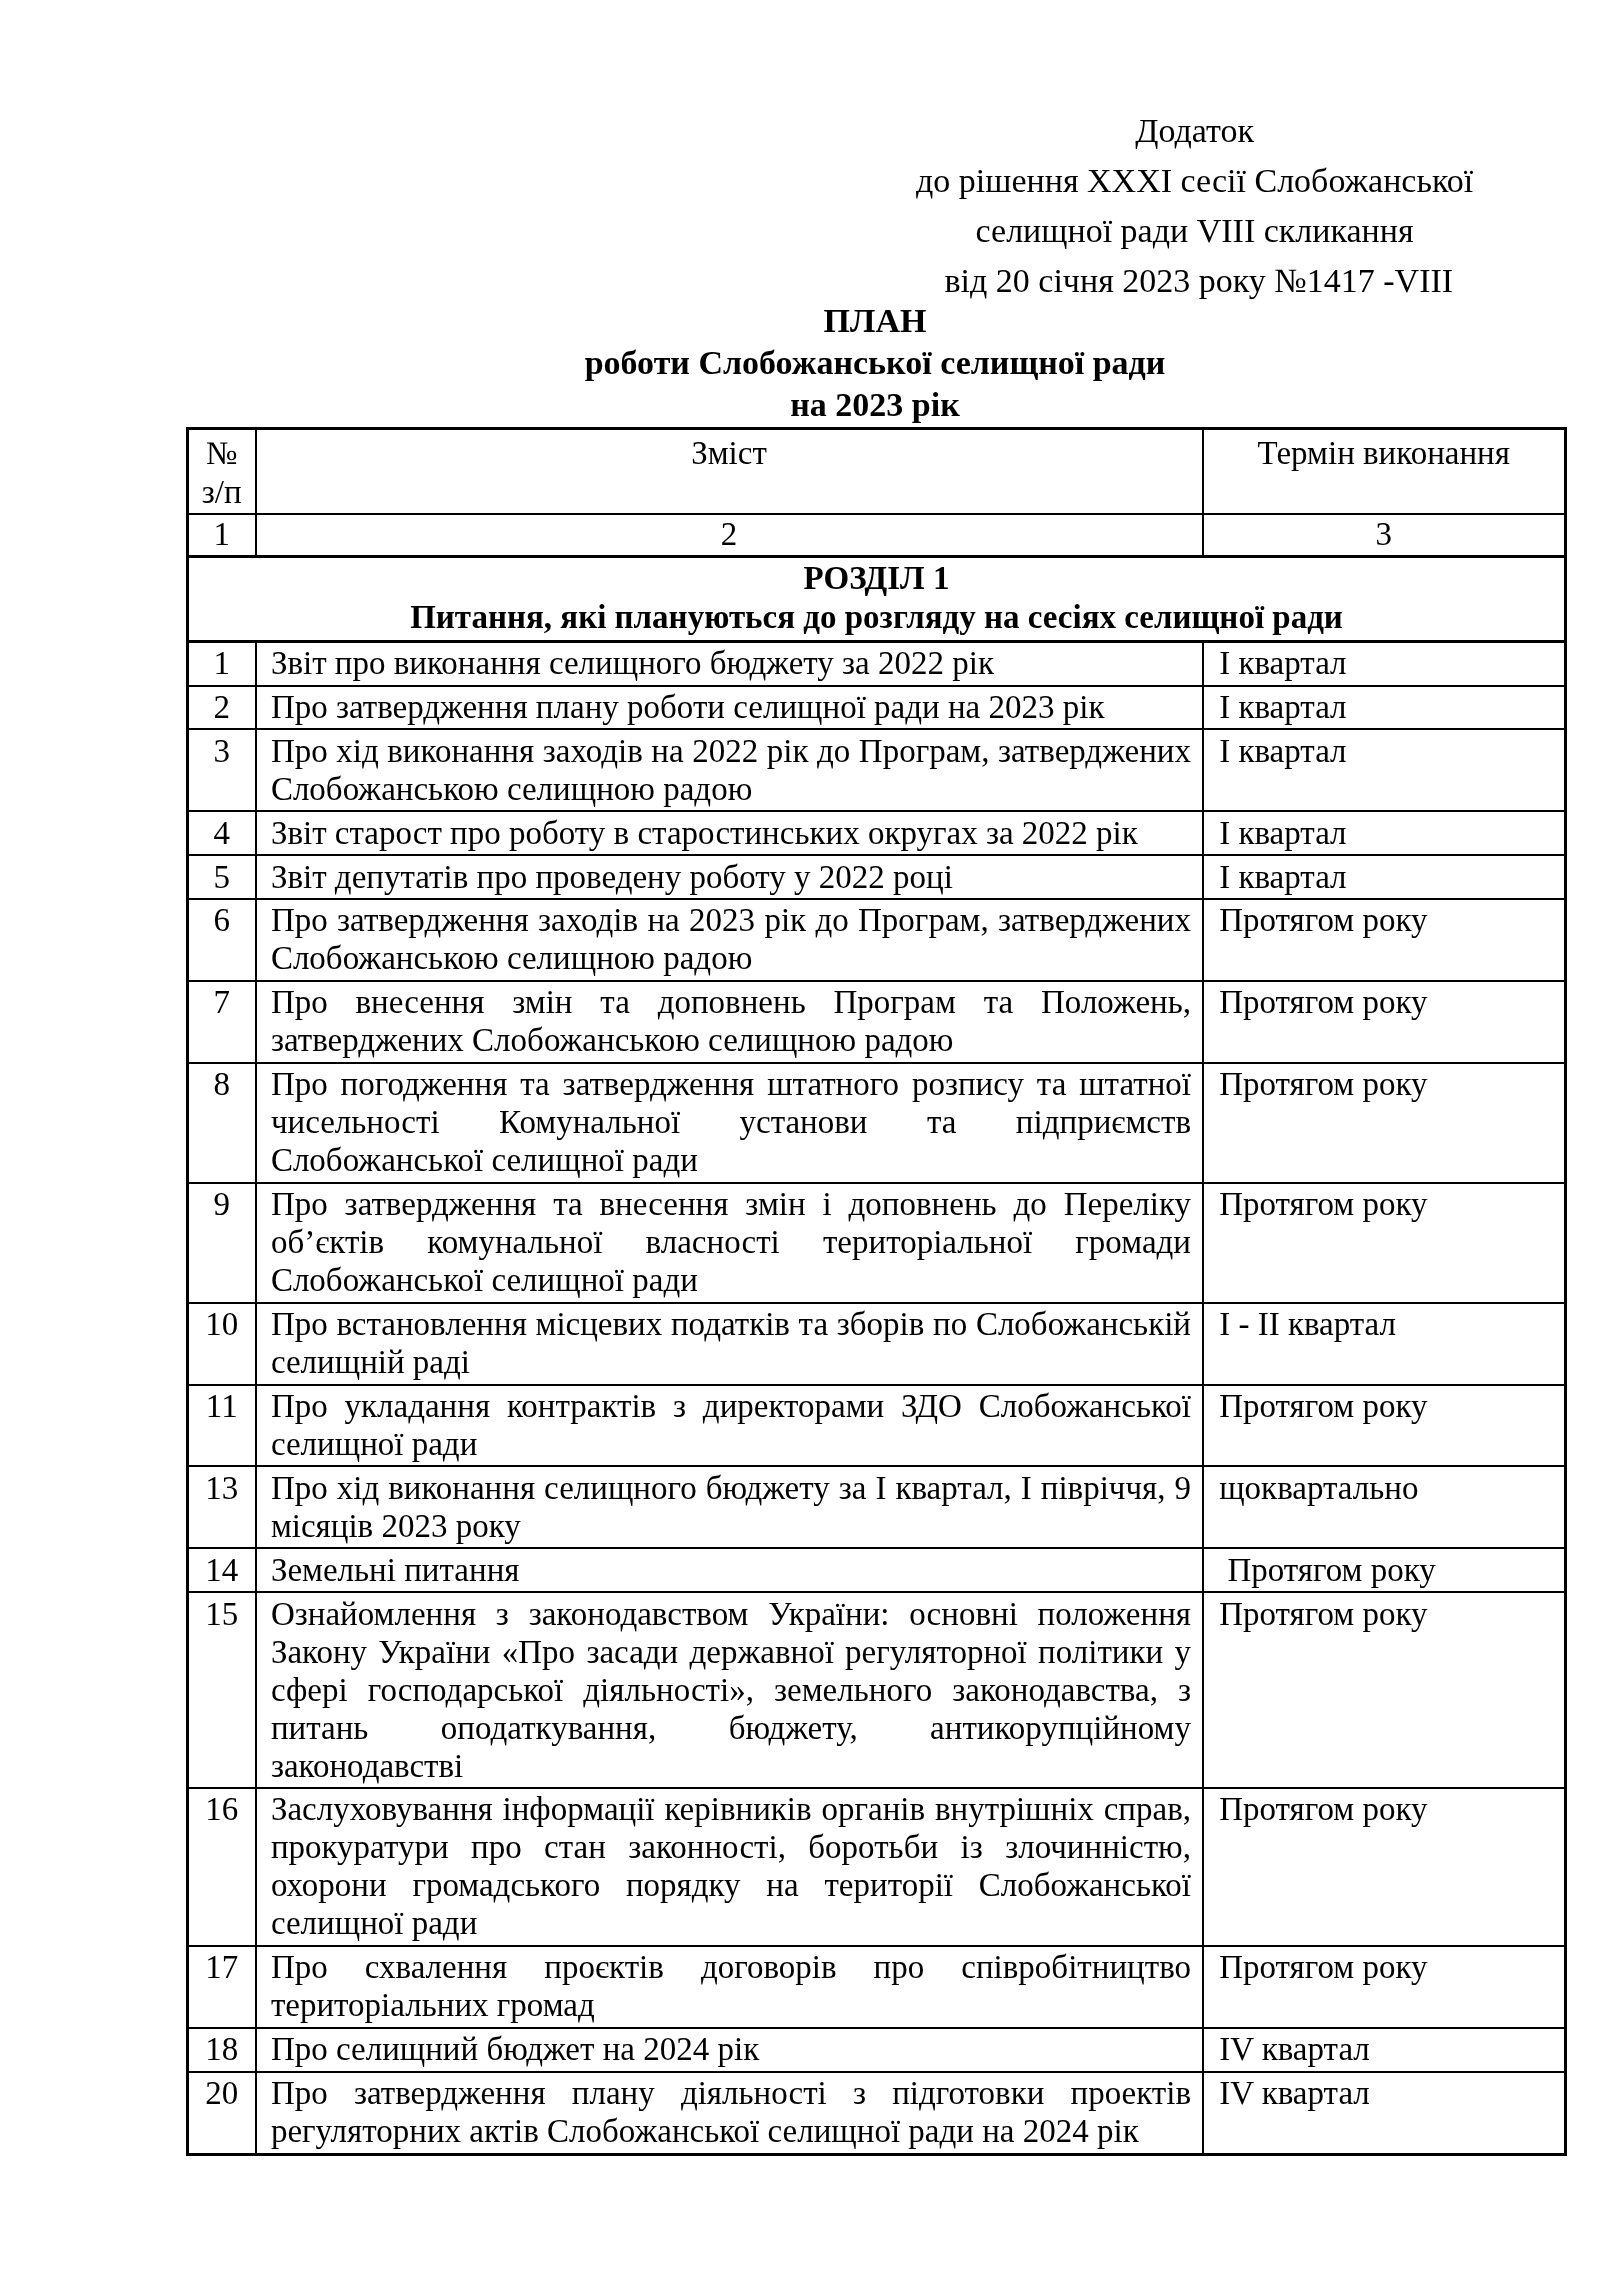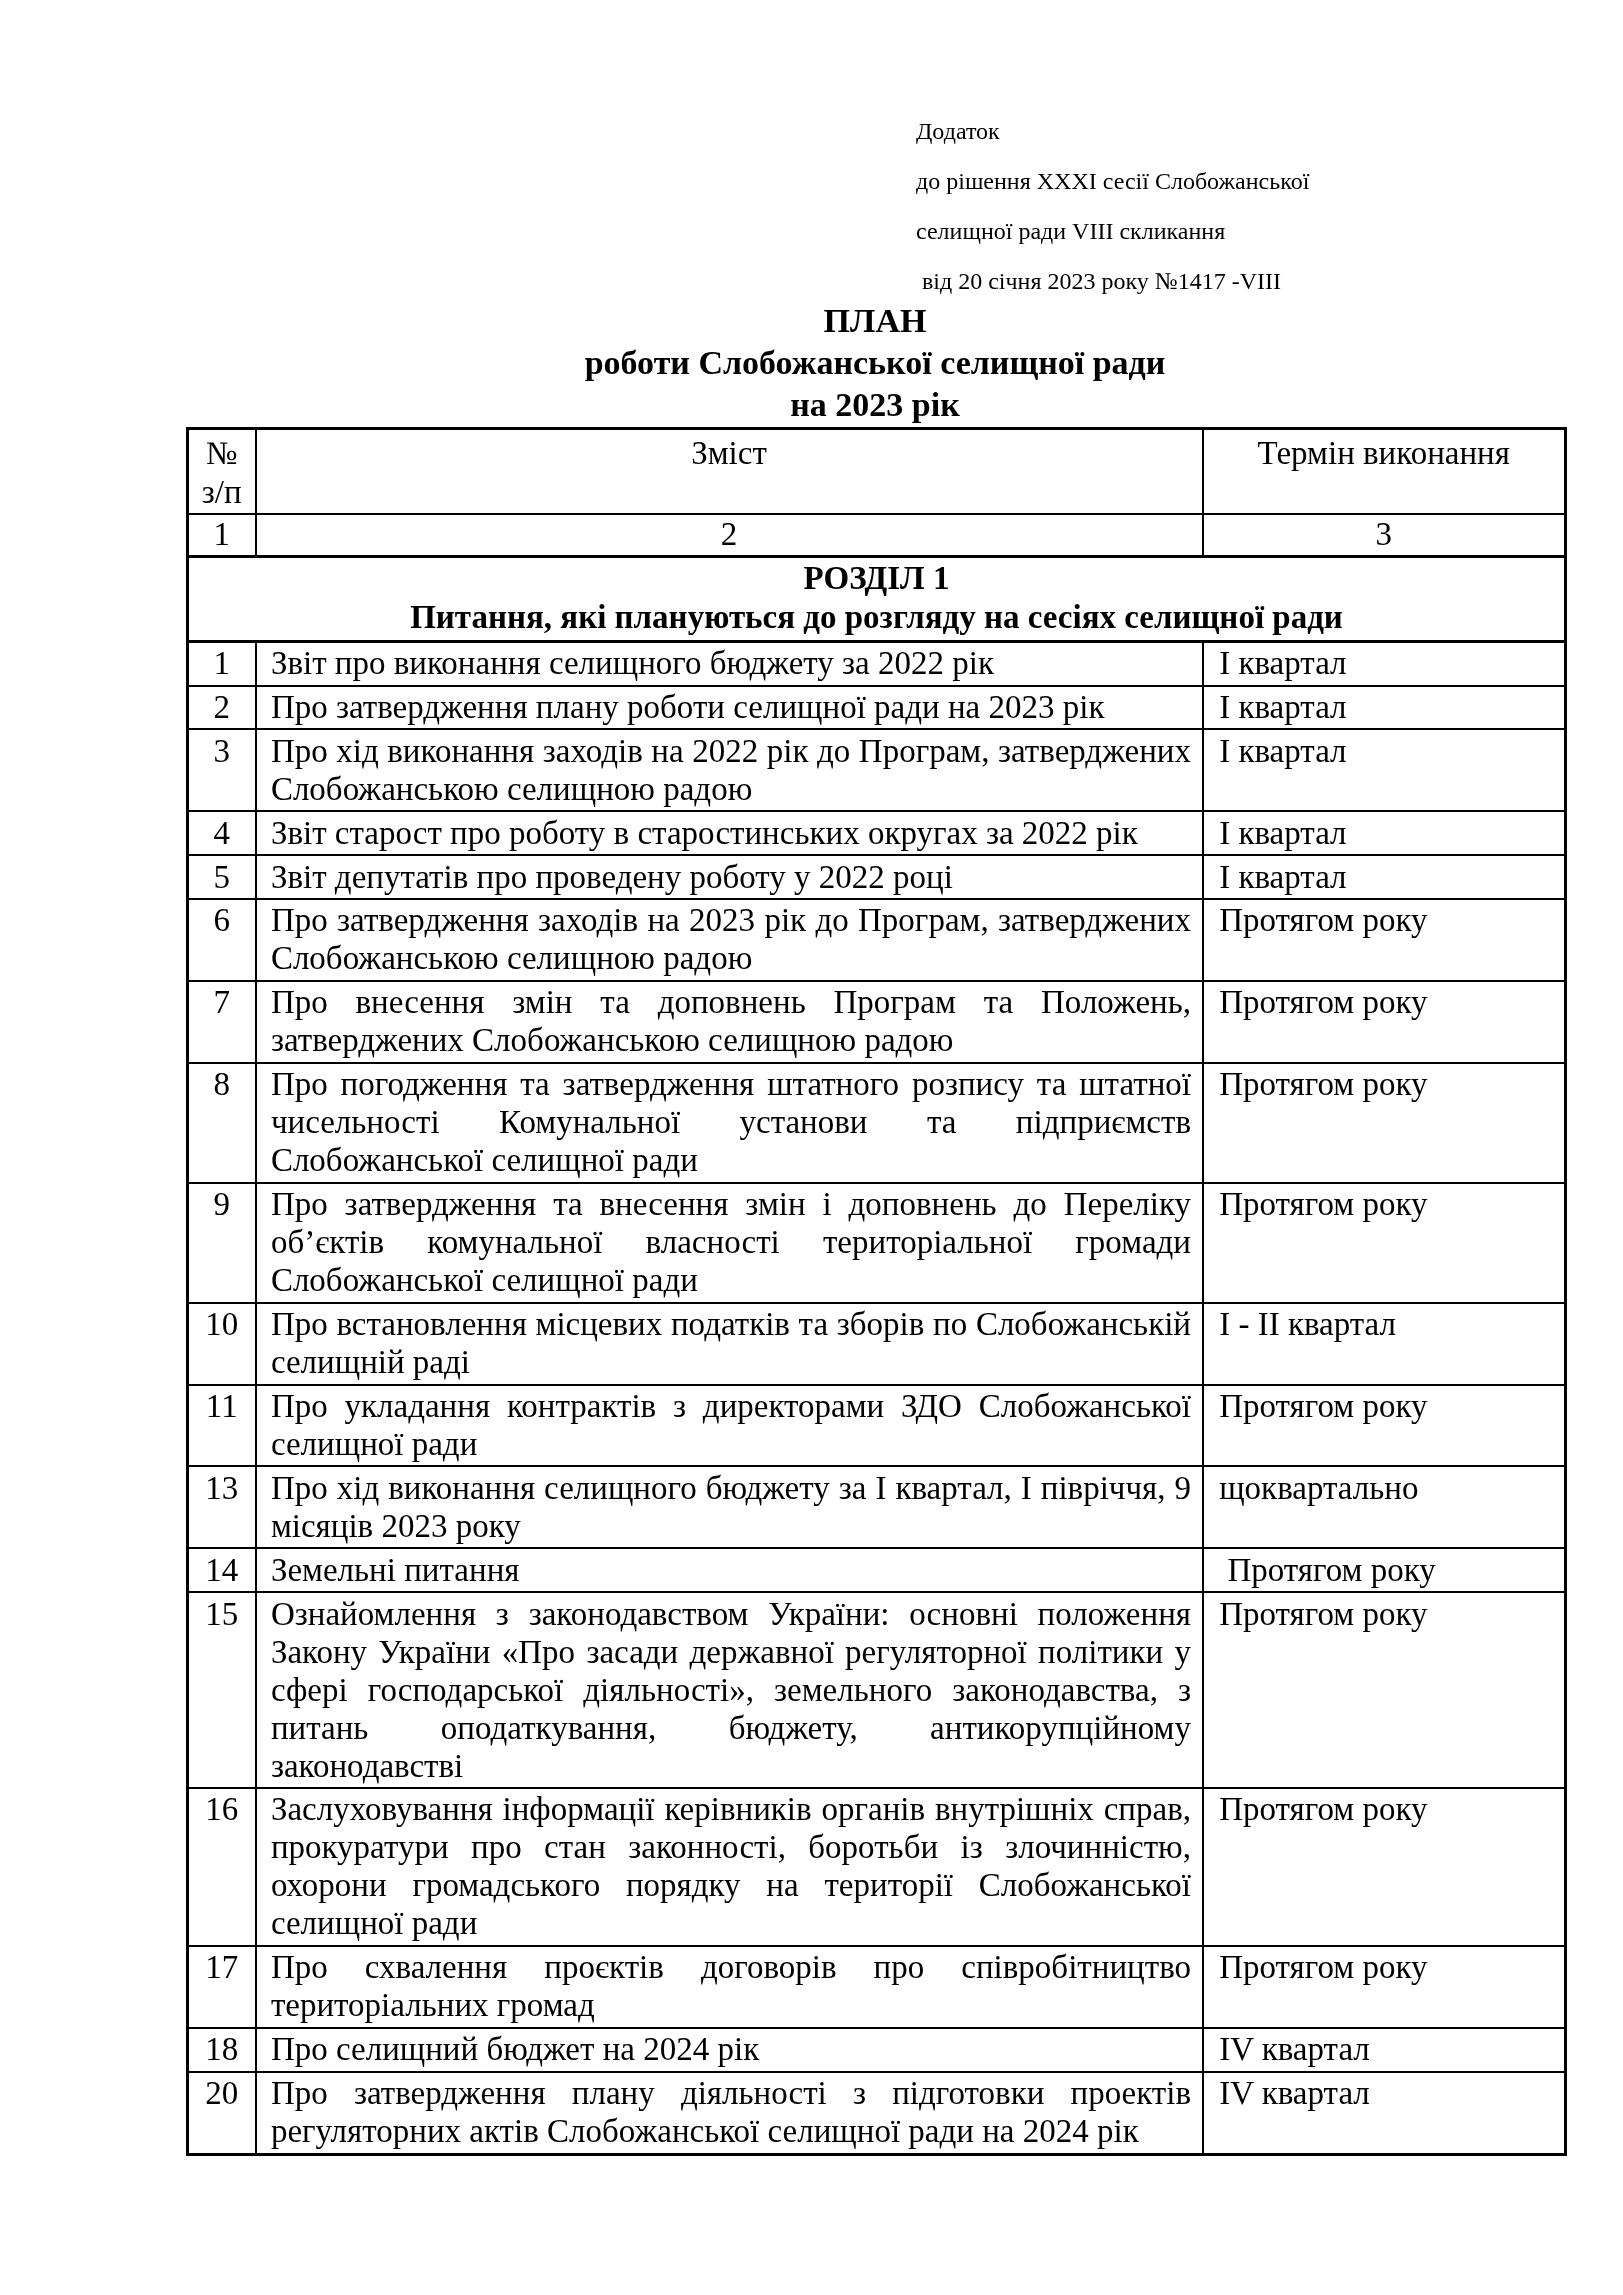--- a/index.html
+++ b/index.html
@@ -4,22 +4,23 @@
 <style>
   html,body{margin:0;padding:0;}
   body{
     width:1623px;height:2295px;
     background:#ffffff;color:#000;
     font-family:"Liberation Serif", serif;
     position:relative;overflow:hidden;
   }
   .annex{
     position:absolute;left:916px;top:106px;
-    font-size:24px;line-height:50px;
+    font-size:34px;line-height:50px;
     white-space:pre-wrap;
+    text-align:center;
   }
   .title-block{
     position:absolute;left:186px;top:300px;width:1378px;
     text-align:center;font-weight:bold;
     font-size:34px;line-height:42px;
   }
   table.plan{
     position:absolute;left:186px;top:427px;
     width:1378px;border-collapse:collapse;table-layout:fixed;
     border:3.9px solid #000;

